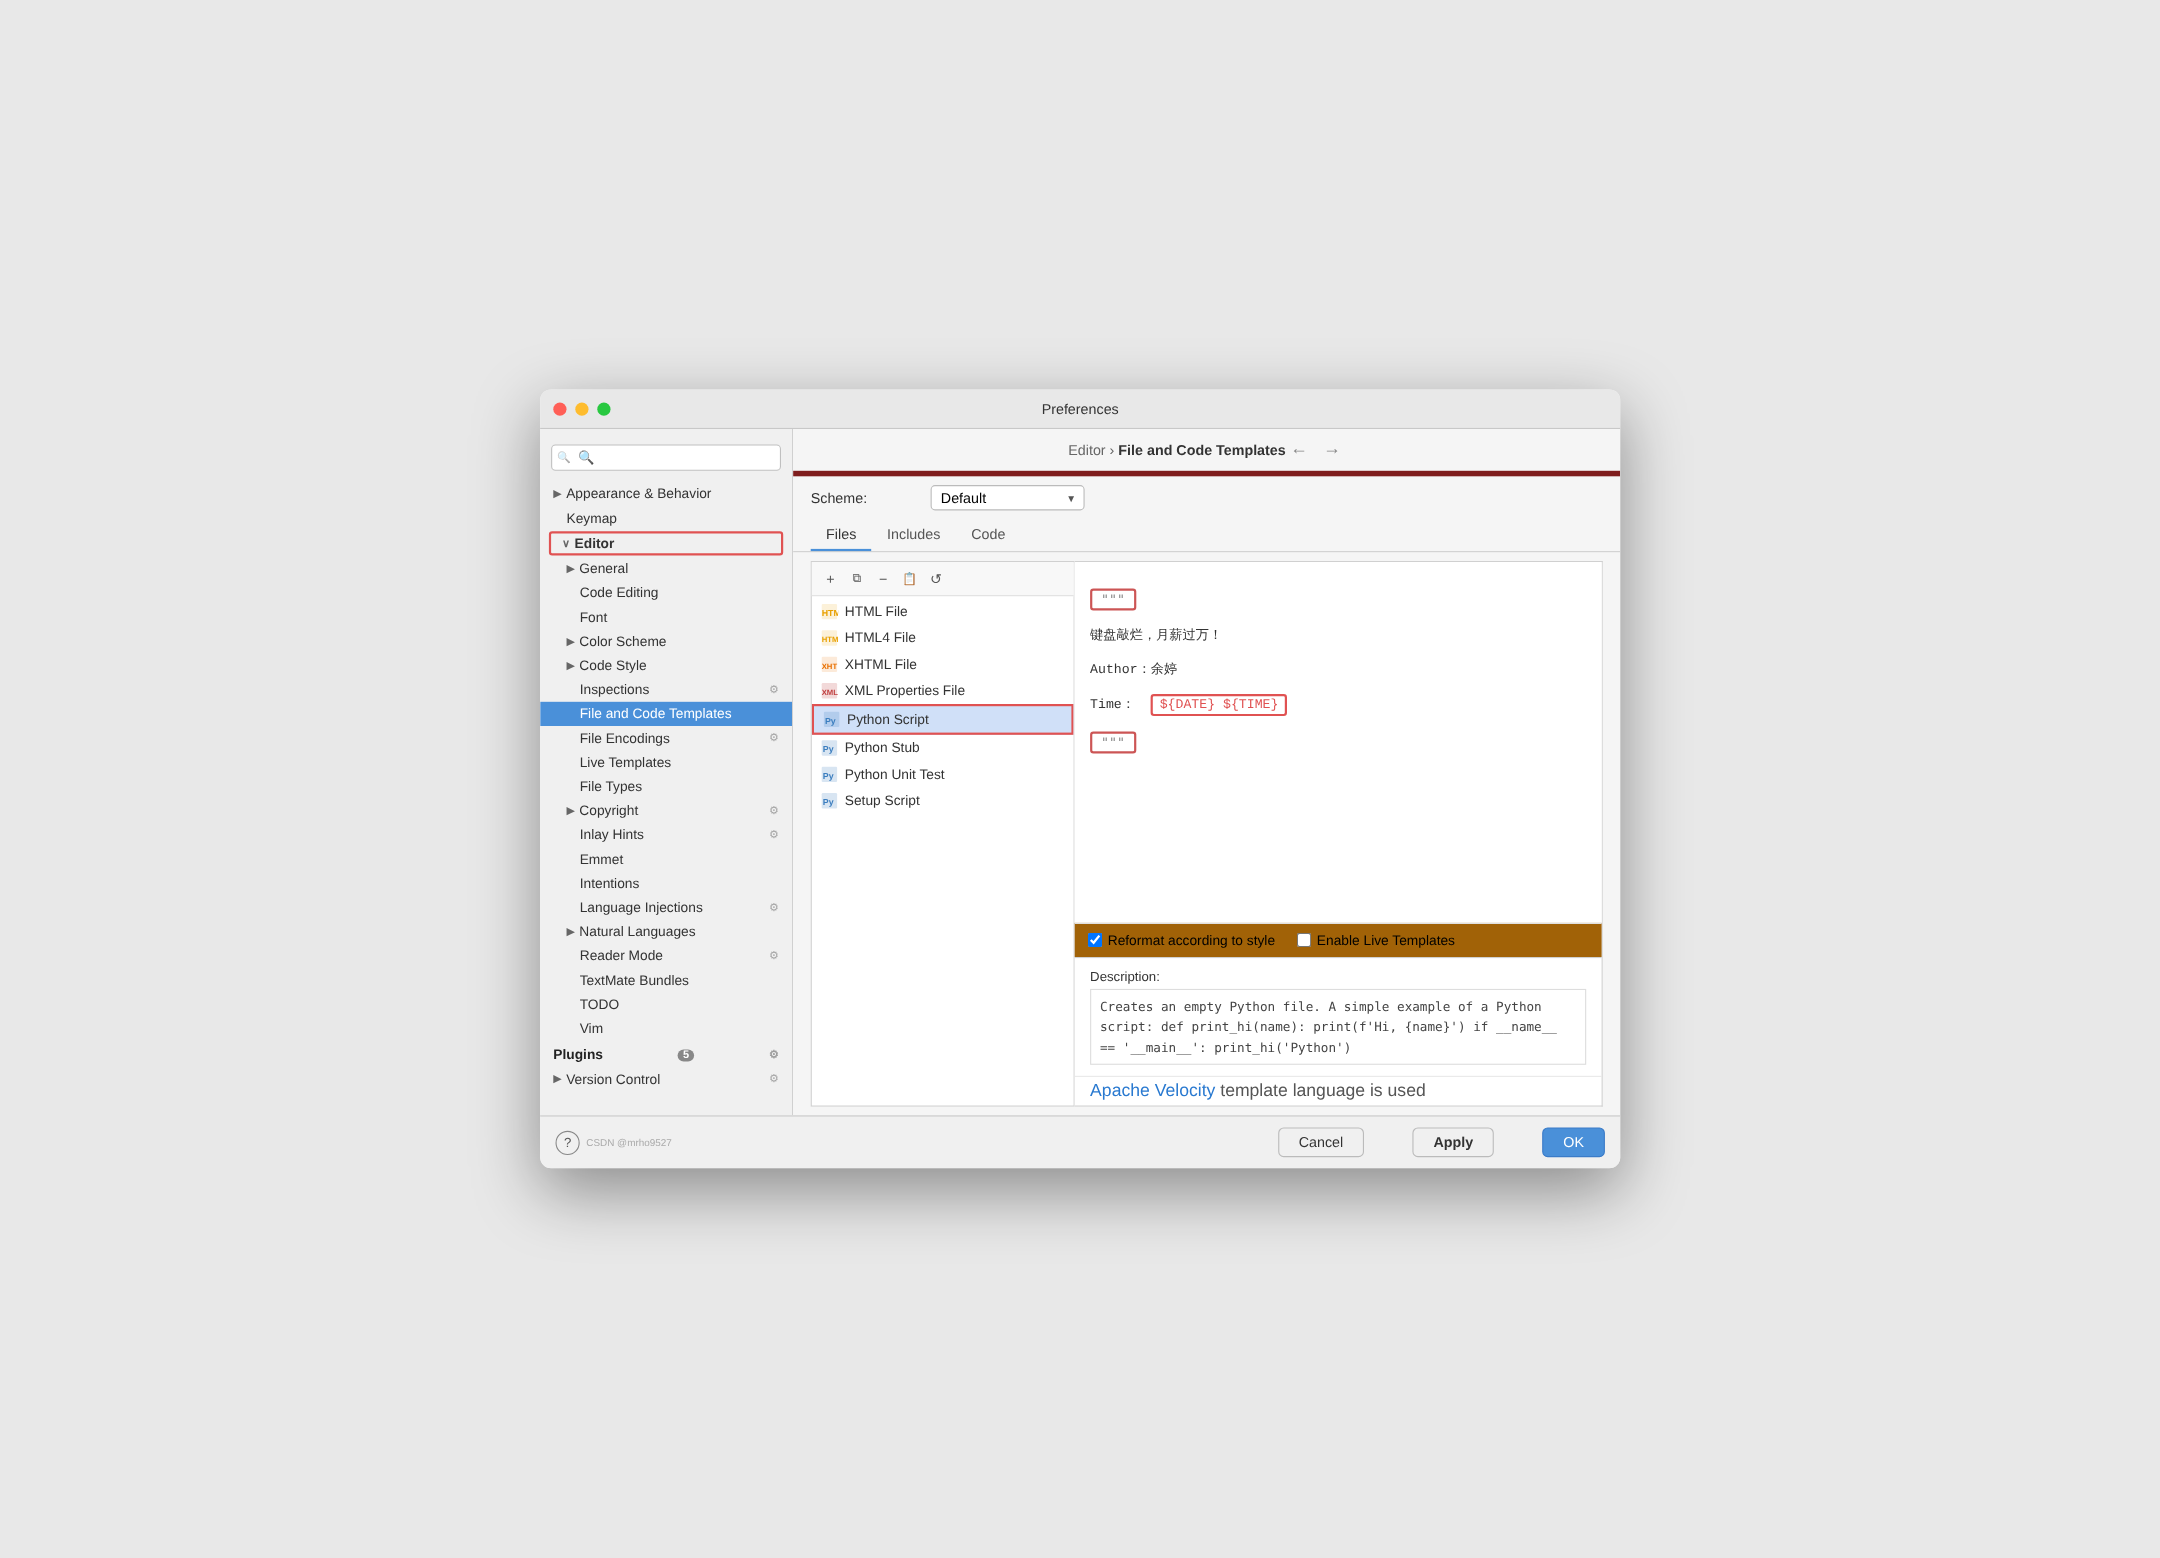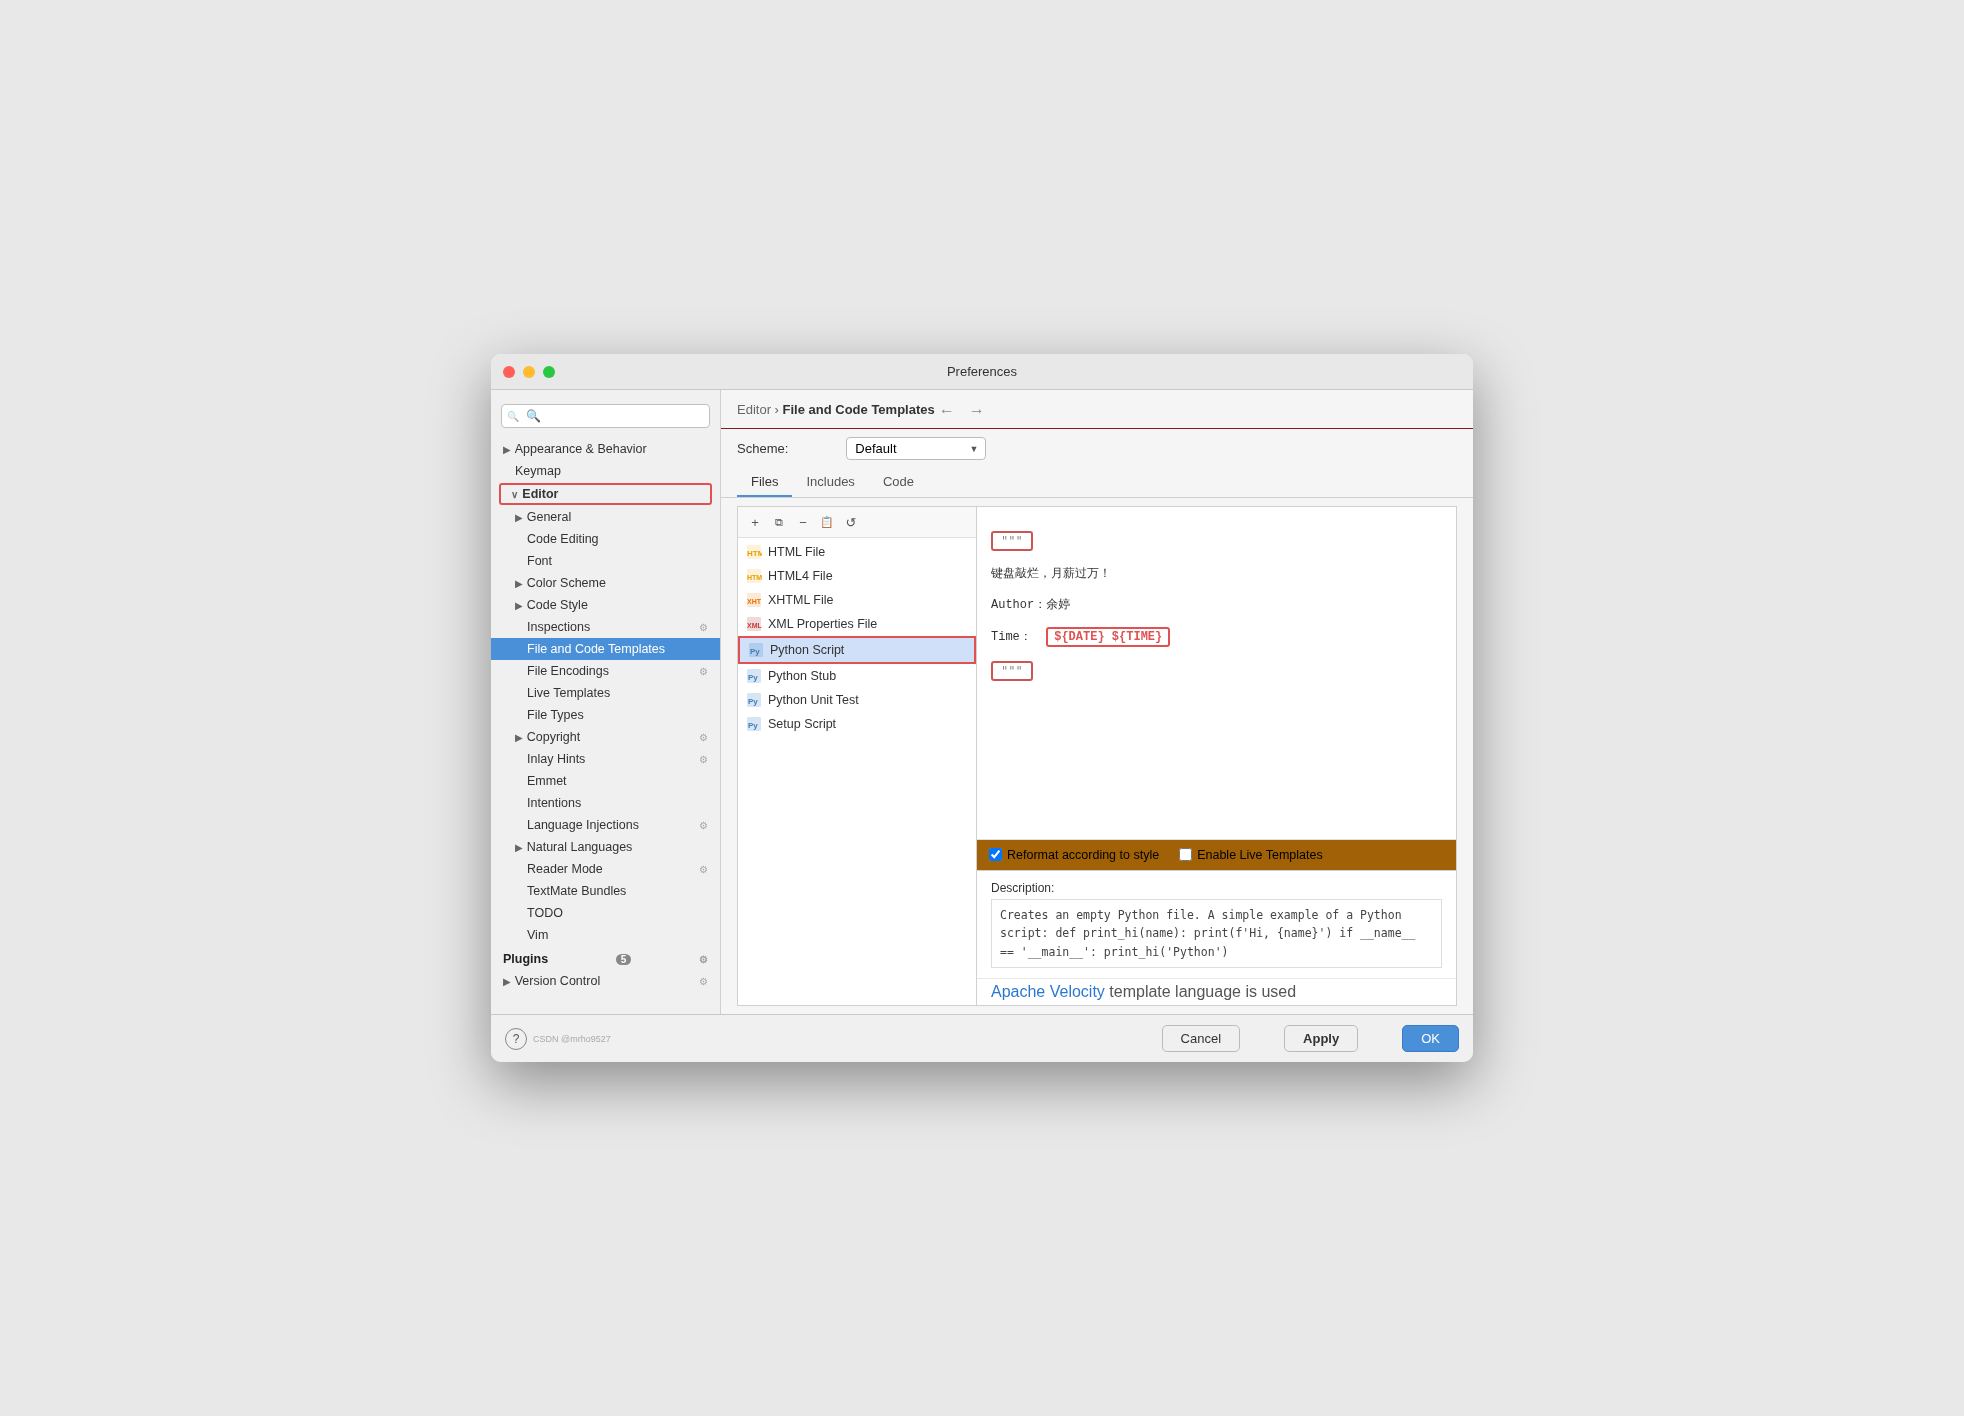--- a/index.html
+++ b/index.html
@@ -140,24 +140,24 @@
     
     .main-content {
       flex: 1;
       display: flex;
       flex-direction: column;
       background: #f5f5f5;
       overflow: hidden;
     }
     .main-header {
       padding: 10px 16px;
-      border-bottom: 1px solid #7f1d1d;
-      display: flex;
-      align-items: center;
-      justify-content: flex-start;
+      border-bottom: 5px solid #7f1d1d;
+      display: flex;
+      align-items: center;
+      justify-content: center;
       flex-shrink: 0;
     }
     .breadcrumb {
       font-size: 13px;
       color: #333;
     }
     .breadcrumb span { color: #666; }
     .nav-arrows {
       display: flex;
       gap: 6px;
@@ -304,21 +304,21 @@
       overflow-y: auto;
       background: white;
       white-space: pre;
     }
     .red-box {
       display: inline-block;
       border: 2px solid #e05252;
       border-radius: 3px;
       padding: 1px 6px;
       color: #e05252;
-      font-weight: 700;
+      font-weight: 400;
     }
     .triple-quote {
       display: inline-block;
       border: 2px solid #c55;
       padding: 1px 8px;
       border-radius: 3px;
       color: #888;
       font-size: 12px;
       font-family: monospace;
       background: white;

